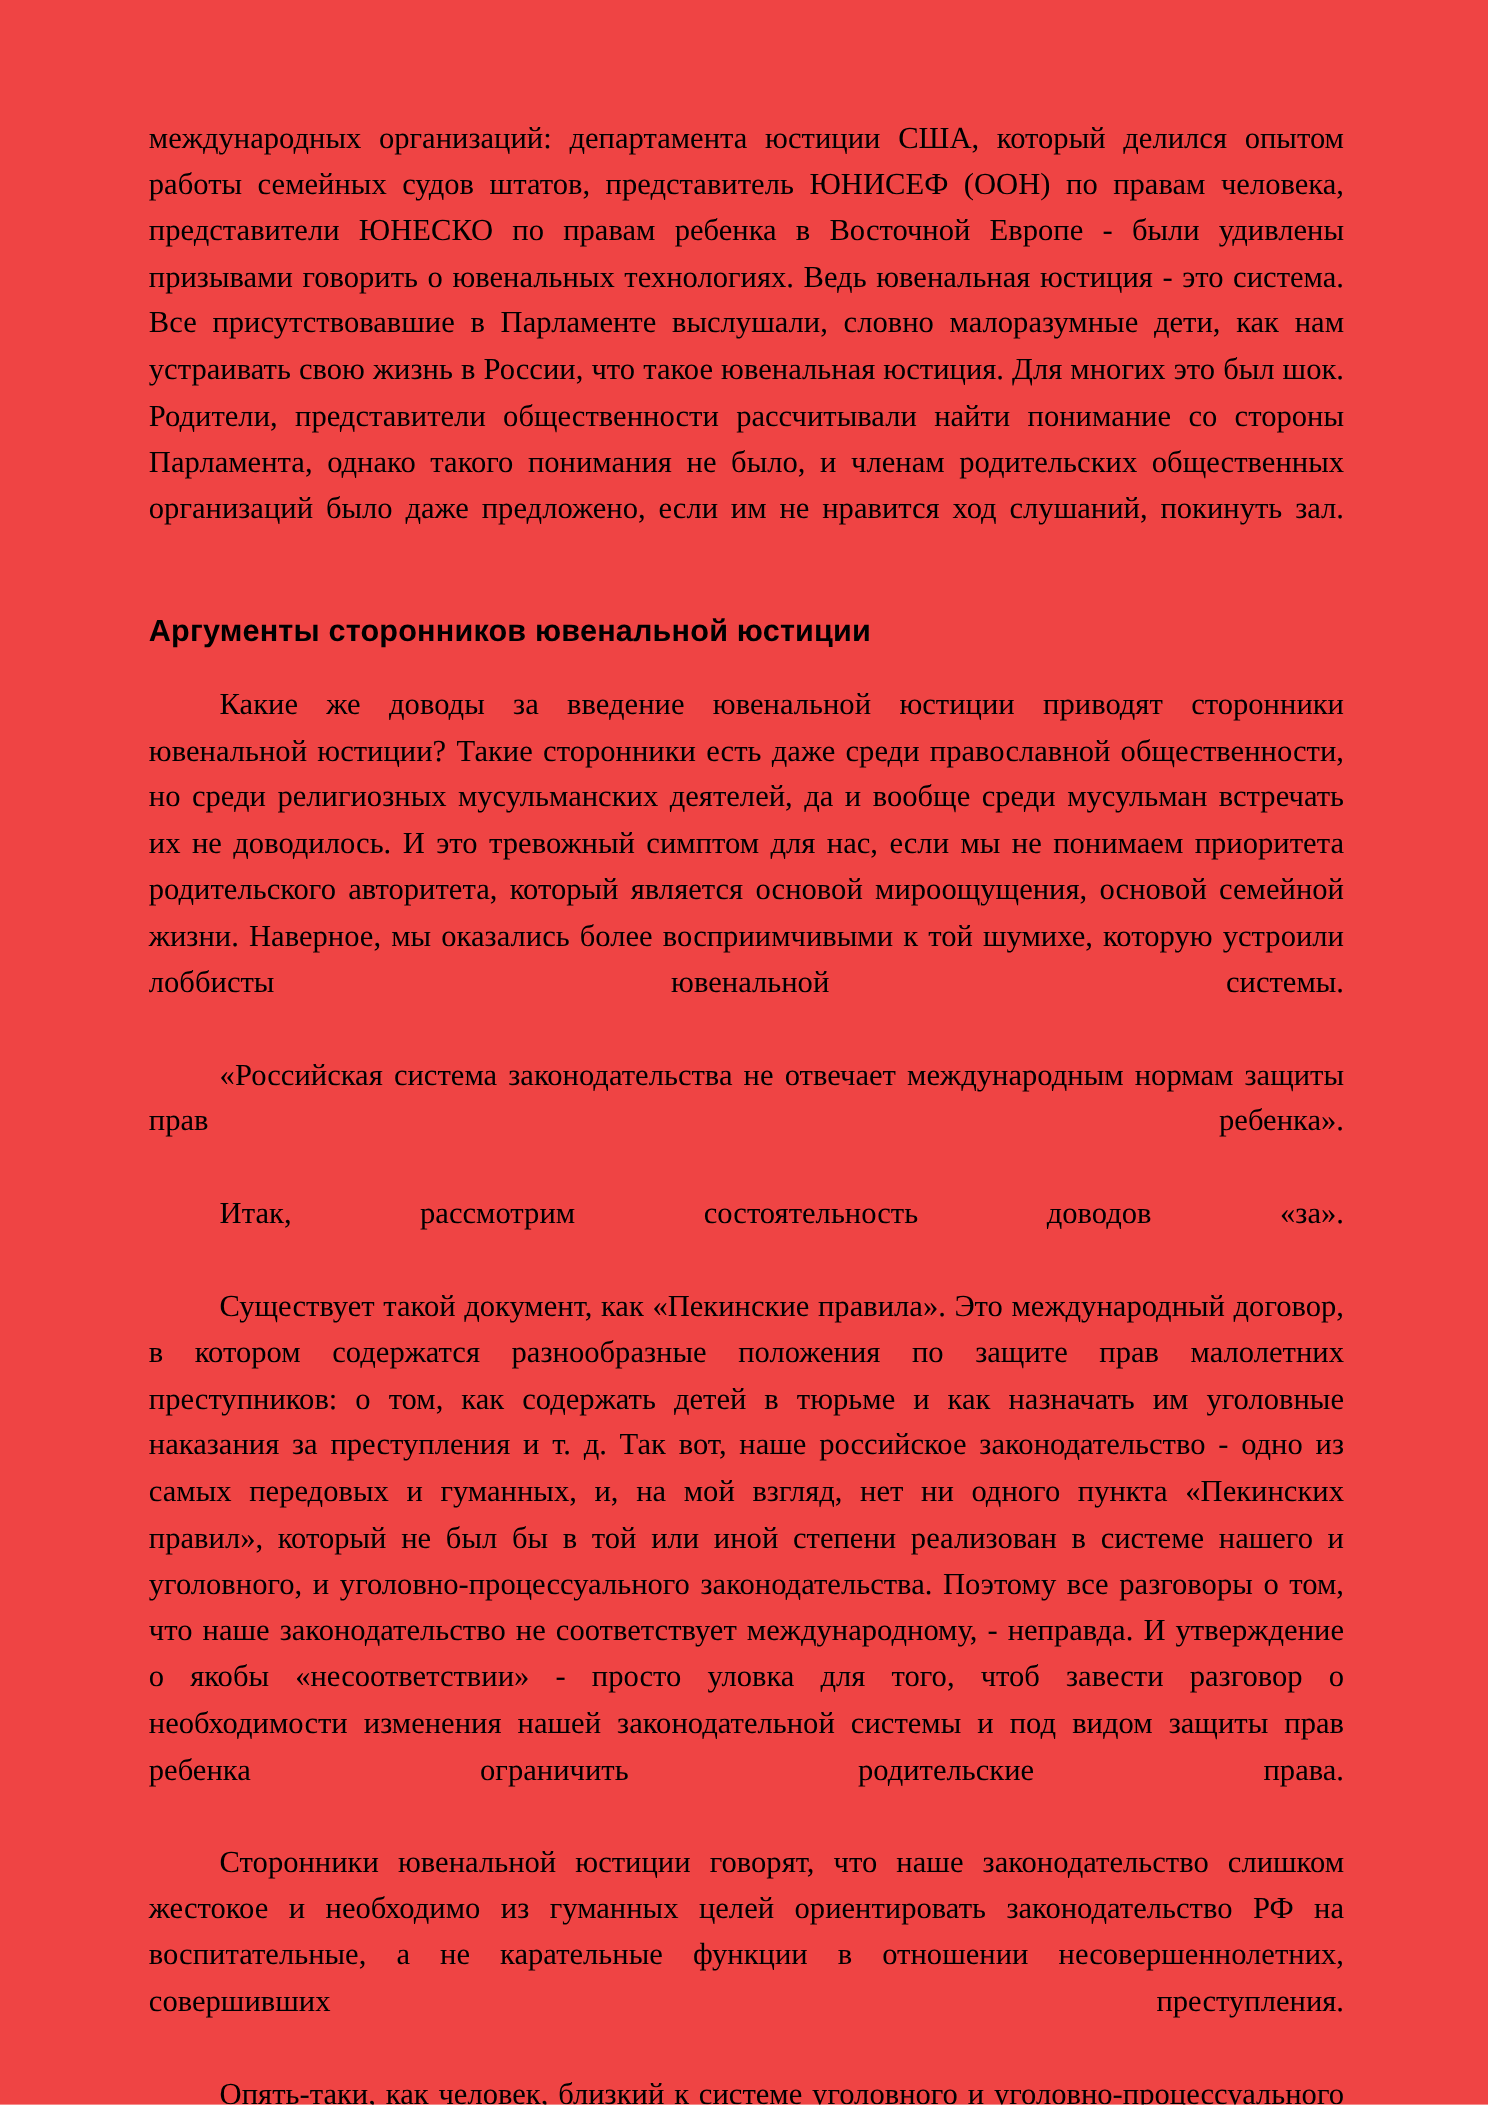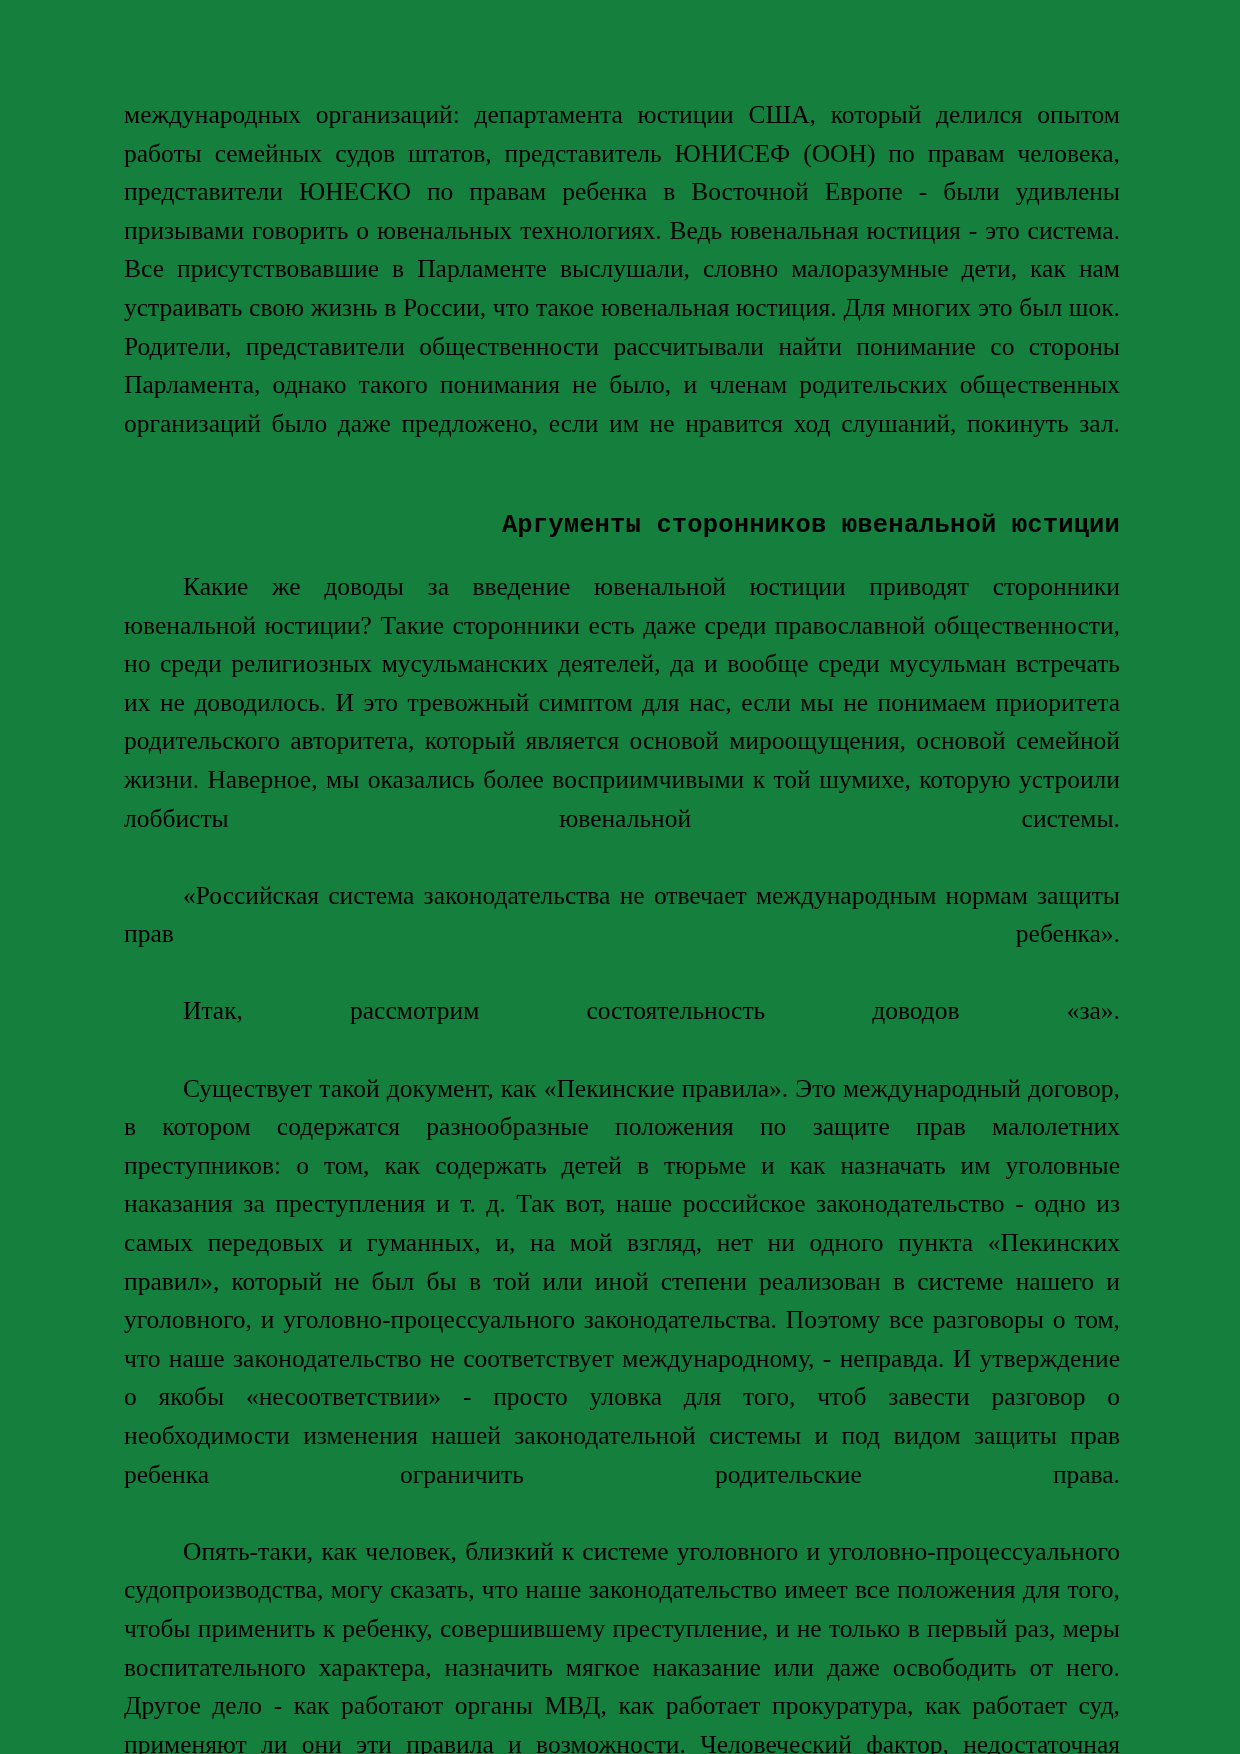--- a/index.html
+++ b/index.html
@@ -13,21 +13,21 @@
     height: 1754px;
     font-family: "Liberation Serif", "DejaVu Serif", serif;
     color: #000000;
     -webkit-font-smoothing: antialiased;
   }
 
   .page {
     box-sizing: border-box;
     width: 1240px;
     height: 1754px;
-    background: #15803d;
+    background: #ef4444;
     padding: 96px 120px 0 124px;
     position: relative;
     overflow: hidden;
   }
 
   .doc-body {
     width: 996px;
   }
 
   p.para {
@@ -45,24 +45,24 @@
     text-indent: 59px;
   }
 
   
   p.para.cont {
     text-indent: 0;
   }
 
   h2.section-heading {
     margin: 27px 0 25px 0;
-    font-family: Liberation Mono, monospace;
+    font-family: Liberation Sans, sans-serif;
     font-size: 25.5px;
     font-weight: bold;
-    text-align: right;
+    text-align: left;
     line-height: 34px;
     letter-spacing: 0.15px;
   }
 
   
   p.para::after {
     content: "";
     display: inline-block;
     width: 100%;
   }
@@ -78,17 +78,18 @@
     <h2 class="section-heading">Аргументы сторонников ювенальной юстиции</h2>
 
     <p class="para indent">Какие же доводы за введение ювенальной юстиции приводят сторонники ювенальной юстиции? Такие сторонники есть даже среди православной общественности, но среди религиозных мусульманских деятелей, да и вообще среди мусульман встречать их не доводилось. И это тревожный симптом для нас, если мы не понимаем приоритета родительского авторитета, который является основой мироощущения, основой семейной жизни. Наверное, мы оказались более восприимчивыми к той шумихе, которую устроили лоббисты ювенальной системы.</p>
 
     <p class="para indent">«Российская система законодательства не отвечает международным нормам защиты прав ребенка».</p>
 
     <p class="para indent">Итак, рассмотрим состоятельность доводов «за».</p>
 
     <p class="para indent">Существует такой документ, как «Пекинские правила». Это международный договор, в котором содержатся разнообразные положения по защите прав малолетних преступников: о том, как содержать детей в тюрьме и как назначать им уголовные наказания за преступления и т. д. Так вот, наше российское законодательство - одно из самых передовых и гуманных, и, на мой взгляд, нет ни одного пункта «Пекинских правил», который не был бы в той или иной степени реализован в системе нашего и уголовного, и уголовно-процессуального законодательства. Поэтому все разговоры о том, что наше законодательство не соответствует международному, - неправда. И утверждение о якобы «несоответствии» - просто уловка для того, чтоб завести разговор о необходимости изменения нашей законодательной системы и под видом защиты прав ребенка ограничить родительские права.</p>
 
+    <p class="para indent">Сторонники ювенальной юстиции говорят, что наше законодательство слишком жестокое и необходимо из гуманных целей ориентировать законодательство РФ на воспитательные, а не карательные функции в отношении несовершеннолетних, совершивших преступления.</p>
 
     <p class="para indent">Опять-таки, как человек, близкий к системе уголовного и уголовно-процессуального судопроизводства, могу сказать, что наше законодательство имеет все положения для того, чтобы применить к ребенку, совершившему преступление, и не только в первый раз, меры воспитательного характера, назначить мягкое наказание или даже освободить от него. Другое дело - как работают органы МВД, как работает прокуратура, как работает суд, применяют ли они эти правила и возможности. Человеческий фактор, недостаточная квалификация и сложившаяся практика - это основное, из-за чего совершаются судебные ошибки, почему нет нормального контроля за несовершеннолетними, совершившими преступления. Как сказал один уважаемый священник, дети-преступники - это те, кто недополучил любви. И прежде всего любви в семье, хочется добавить. Но тогда речь должна идти в первую очередь о том, чтобы добиться действенности существующей системы.</p>
 
   </div>
 </div>
 
 </body></html>

